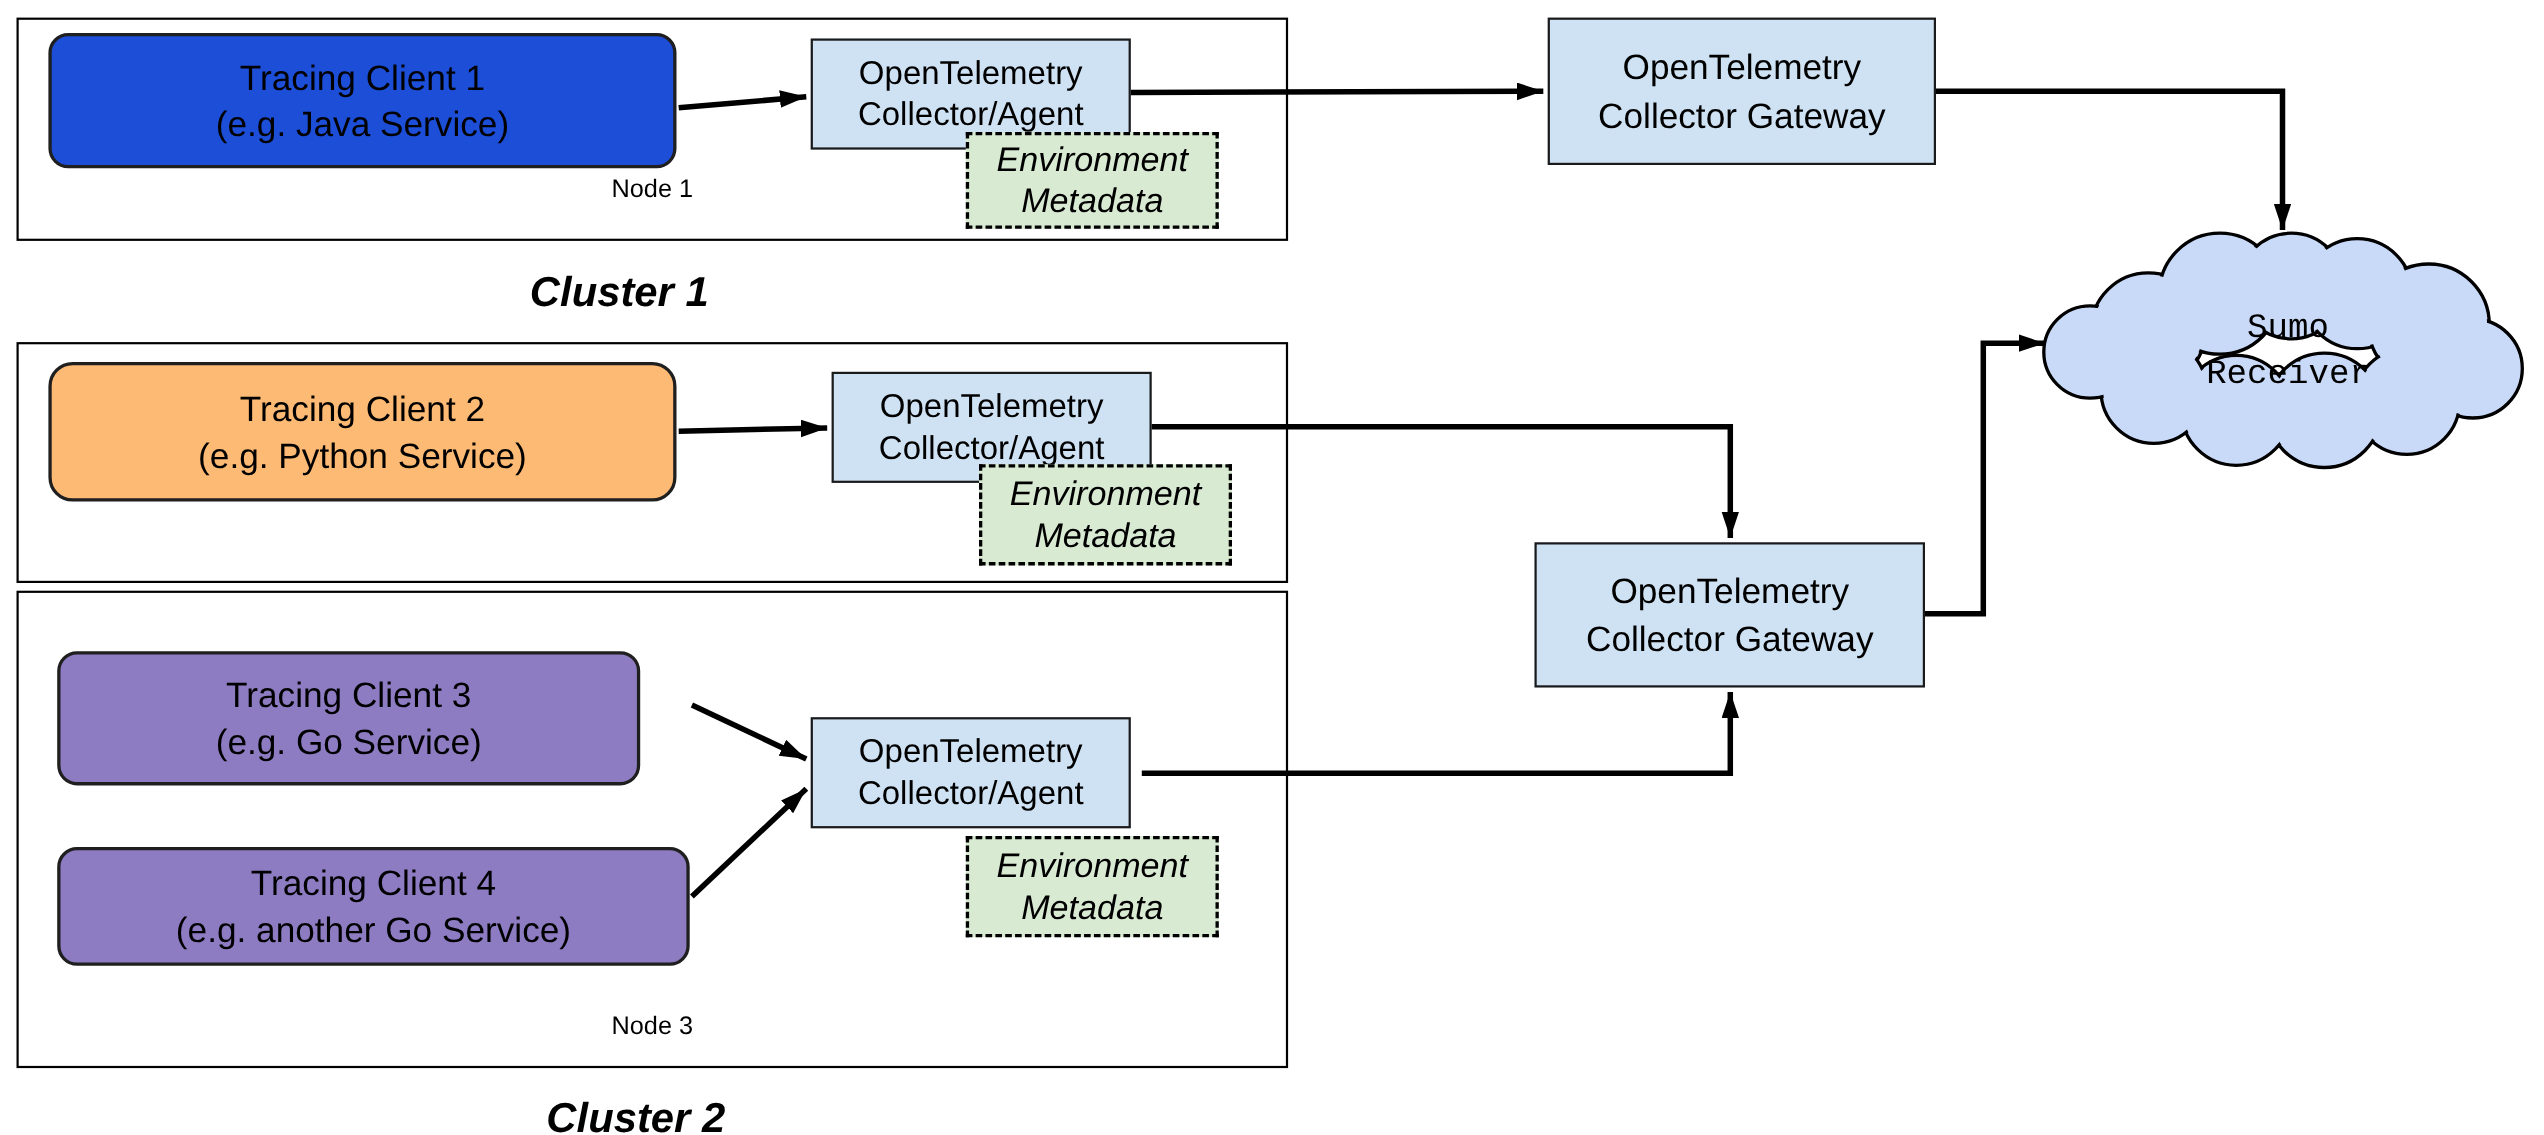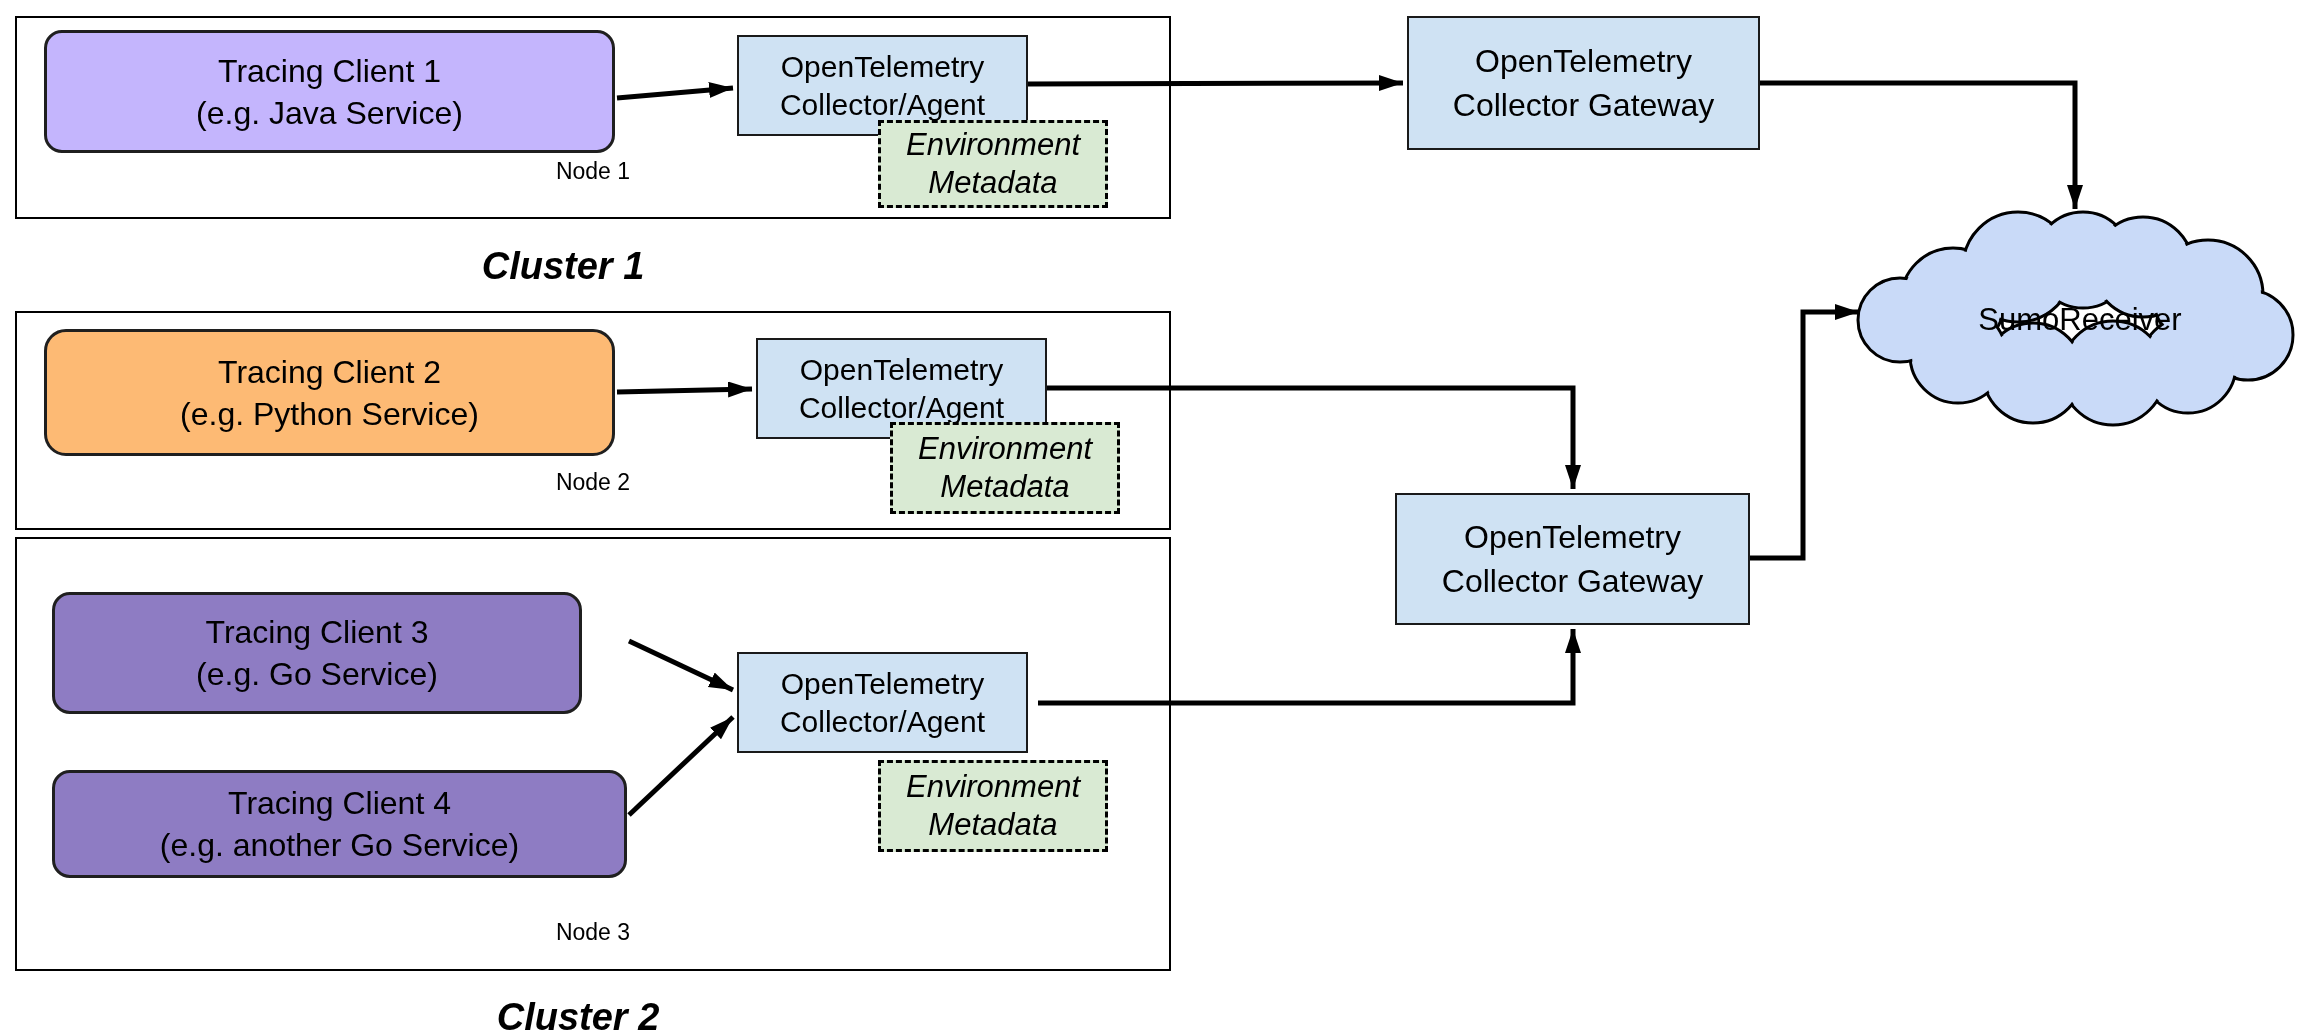--- a/index.html
+++ b/index.html
@@ -26,35 +26,35 @@
   }
   .meta{
     background:#D9EAD3;border:3px dashed #000;
     display:flex;flex-direction:column;align-items:center;justify-content:center;
     text-align:center;font-style:italic;font-size:31px;line-height:38px;
   }
   .nodelabel{font-size:23px;text-align:center;}
   .clusterlabel{font-size:38px;font-weight:bold;font-style:italic;text-align:center;margin-top:16px;}
   .cloudtext{
     text-align:center;font-size:31px;line-height:42px;
-    display:flex;align-items:center;justify-content:center;
+    display:flex;flex-direction:column;align-items:center;justify-content:center;font-family:Liberation Mono, monospace;
   }
   .line{display:block;}
   svg.overlay{position:absolute;left:0;top:0;pointer-events:none;}
 </style>
 </head>
 <body>
 
 <div id="canvas">
 
   <div class="abs whitebox" style="left:15px;top:16px;width:1156px;height:203px;"></div>
   <div class="abs whitebox" style="left:15px;top:311px;width:1156px;height:219px;"></div>
   <div class="abs whitebox" style="left:15px;top:537px;width:1156px;height:434px;"></div>
 
-  <div class="abs client" style="left:44px;top:30px;width:571px;height:123px;background:#c4b5fd;">
+  <div class="abs client" style="left:44px;top:30px;width:571px;height:123px;background:#1d4ed8;">
     <span class="line">Tracing Client 1</span>
     <span class="line">(e.g. Java Service)</span>
   </div>
   <div class="abs client" style="left:44px;top:329px;width:571px;height:127px;background:#fdba74;border-radius:22px;">
     <span class="line">Tracing Client 2</span>
     <span class="line">(e.g. Python Service)</span>
   </div>
   <div class="abs client" style="left:52px;top:592px;width:530px;height:122px;background:#8E7CC3;">
     <span class="line">Tracing Client 3</span>
     <span class="line">(e.g. Go Service)</span>
@@ -93,21 +93,20 @@
   <div class="abs gateway" style="left:1407px;top:16px;width:353px;height:134px;">
     <span class="line">OpenTelemetry</span>
     <span class="line">Collector Gateway</span>
   </div>
   <div class="abs gateway" style="left:1395px;top:493px;width:355px;height:132px;">
     <span class="line">OpenTelemetry</span>
     <span class="line">Collector Gateway</span>
   </div>
 
   <div class="abs nodelabel" style="left:443px;top:158px;width:300px;">Node 1</div>
-  <div class="abs nodelabel" style="left:443px;top:469px;width:300px;">Node 2</div>
   <div class="abs nodelabel" style="left:443px;top:919px;width:300px;">Node 3</div>
   <div class="abs clusterlabel" style="left:383px;top:229px;width:360px;">Cluster 1</div>
   <div class="abs clusterlabel" style="left:398px;top:980px;width:360px;">Cluster 2</div>
 
   <svg class="overlay" width="2313" height="1032" viewBox="0 0 2313 1032">
     <defs>
       <marker id="arrow" markerUnits="userSpaceOnUse" markerWidth="28" markerHeight="20" refX="24" refY="8" orient="auto">
         <path d="M0,0 L24,8 L0,16 Z" fill="#000"></path>
       </marker>
     </defs>

